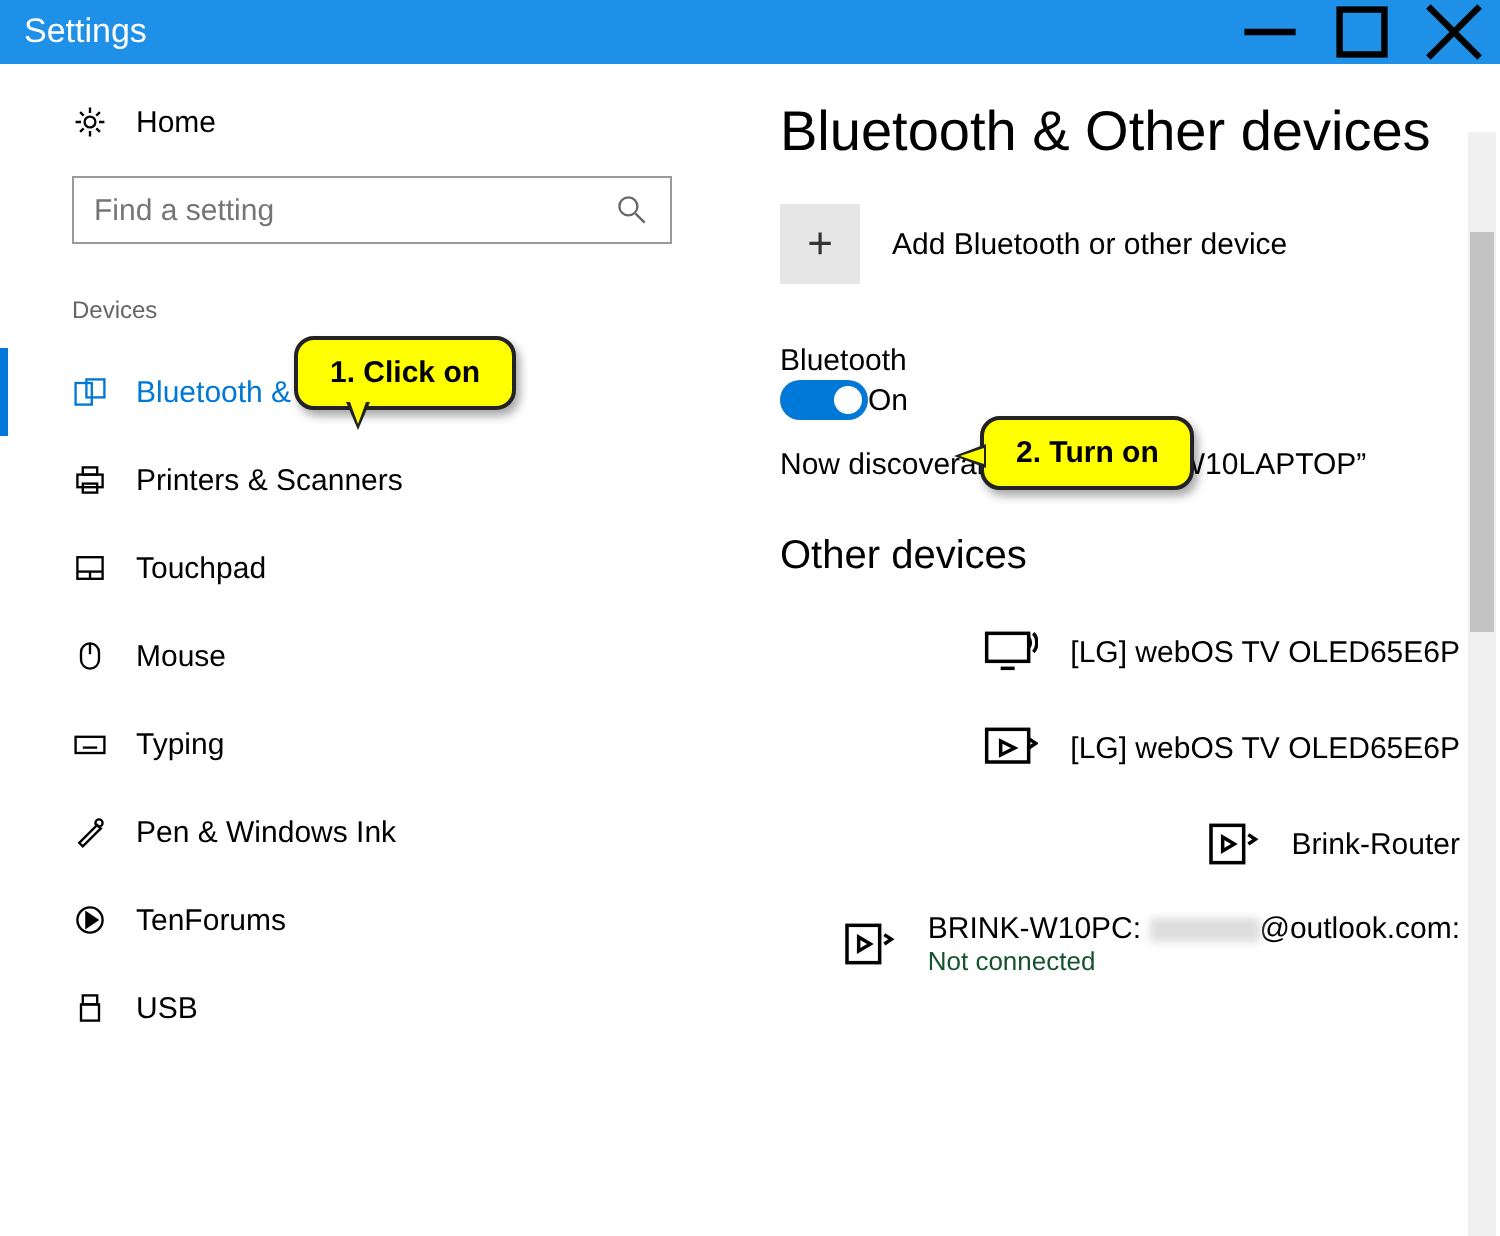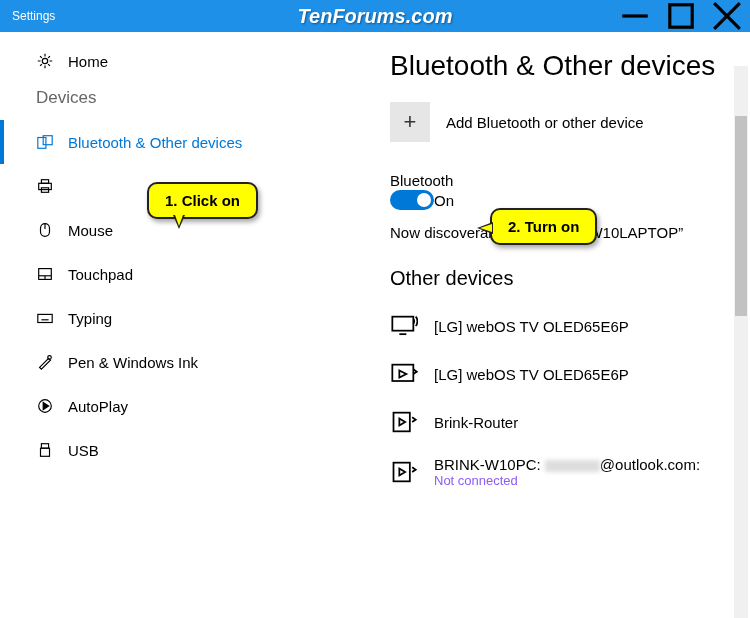--- a/index.html
+++ b/index.html
@@ -1,72 +1,71 @@
 <!DOCTYPE html>
 <html><head>
   <meta charset="utf-8">
   <style>
     * { margin: 0; padding: 0; box-sizing: border-box; font-family: "Segoe UI", Arial, sans-serif; }
     body { width: 750px; height: 618px; background: #fff; overflow: hidden; position: relative; }
     
     .titlebar { height: 32px; background: #1e90e8; display: flex; align-items: center; position: relative; }
-    .titlebar-title { color: #fff; font-size: 12px; padding-left: 12px; }
+    .titlebar-title { color: #fff; font-size: 17px; padding-left: 12px; }
     .watermark { position: absolute; left: 50%; transform: translateX(-50%); color: #fff; font-size: 20px; font-weight: bold; font-style: italic; text-shadow: 1px 1px 2px rgba(0,0,0,0.4); }
     .titlebar-controls { margin-left: auto; display: flex; }
     .titlebar-btn { width: 46px; height: 32px; display: flex; align-items: center; justify-content: center; color: #000; font-size: 11px; }
     
     .content { display: flex; height: 538px; position: relative; }
     
     .sidebar { width: 350px; padding: 20px 0 0 36px; }
     .home-row { display: flex; align-items: center; gap: 14px; font-size: 15px; margin-bottom: 18px; cursor: pointer; }
     .search-box { width: 300px; height: 34px; border: 1px solid #999; display: flex; align-items: center; padding: 0 10px; margin-bottom: 26px; }
     .search-input { flex: 1; border: none; outline: none; font-size: 15px; color: #666; }
-    .section-label { color: #666; font-size: 17px; margin-bottom: 12px; }
+    .section-label { color: #666; font-size: 12px; margin-bottom: 12px; }
     .nav-item { display: flex; align-items: center; gap: 14px; height: 44px; font-size: 15px; cursor: pointer; margin-left: -36px; padding-left: 36px; }
     .nav-item.active { color: #0078d7; border-left: 4px solid #0078d7; padding-left: 32px; }
     .nav-icon { width: 18px; height: 18px; display: flex; align-items: center; justify-content: center; }
     
     .main { flex: 1; padding: 18px 20px 0 40px; position: relative; }
     .page-title { font-size: 28px; font-weight: 400; margin-bottom: 20px; }
     .add-row { display: flex; align-items: center; gap: 16px; margin-bottom: 30px; cursor: pointer; }
     .add-box { width: 40px; height: 40px; background: #e6e6e6; display: flex; align-items: center; justify-content: center; font-size: 22px; color: #333; }
     .add-text { font-size: 15px; }
     .sub-label { font-size: 15px; margin-bottom: 1px; }
     .toggle-row { display: flex; align-items: center; gap: 0; margin-bottom: 14px; }
     .toggle { width: 44px; height: 20px; background: #0078d7; border-radius: 10px; position: relative; cursor: pointer; }
     .toggle-knob { position: absolute; right: 3px; top: 3px; width: 14px; height: 14px; background: #fff; border-radius: 50%; }
     .toggle-state { font-size: 15px; }
     .discover-text { font-size: 15px; margin-bottom: 26px; }
     .section-title { font-size: 20px; font-weight: 400; margin-bottom: 12px; }
-    .device-row { display: flex; align-items: center; gap: 16px; padding: 10px 0; cursor: pointer; }
+    .device-row { display: flex; align-items: center; gap: 16px; padding: 10px 0; cursor: pointer; justify-content: flex-end; }
     .device-icon { width: 28px; height: 28px; display: flex; align-items: center; justify-content: center; }
     .device-name { font-size: 15px; }
-    .device-status { font-size: 13px; color: #8b5cf6; }
+    .device-status { font-size: 13px; color: #14532d; }
     .blur { display: inline-block; width: 55px; height: 12px; background: #ddd; filter: blur(2px); vertical-align: middle; }
     
     .scrollbar { position: absolute; right: 2px; top: 34px; width: 14px; height: 580px; background: #f0f0f0; }
     .scrollbar-thumb { position: absolute; top: 50px; right: 1px; width: 12px; height: 200px; background: #c2c2c2; }
     
     .callout { position: absolute; background: #ffff00; border: 2px solid #222; border-radius: 10px; padding: 8px 16px; font-weight: bold; font-size: 15px; box-shadow: 2px 3px 5px rgba(0,0,0,0.35); z-index: 10; }
     .callout-tail { position: absolute; width: 0; height: 0; }
-    .c1 { top: 150px; left: 147px; }
+    .c1 { top: 136px; left: 147px; }
     .c1 .callout-tail { bottom: -12px; left: 24px; border-left: 6px solid transparent; border-right: 6px solid transparent; border-top: 14px solid #222; }
     .c1 .callout-tail::after { content: ""; position: absolute; top: -14px; left: -4px; border-left: 4px solid transparent; border-right: 4px solid transparent; border-top: 11px solid #ffff00; }
     .c2 { top: 176px; left: 490px; }
     .c2 .callout-tail { left: -15px; top: 12px; border-top: 6px solid transparent; border-bottom: 6px solid transparent; border-right: 16px solid #222; }
     .c2 .callout-tail::after { content: ""; position: absolute; left: 3px; top: -4px; border-top: 4px solid transparent; border-bottom: 4px solid transparent; border-right: 12px solid #ffff00; }
     
     svg { width: 100%; height: 100%; }
   </style>
 </head>
 <body>
 
 <div class="titlebar">
   <span class="titlebar-title">Settings</span>
-  <span class="watermark">TenForums.com</span>
   <div class="titlebar-controls">
     <div class="titlebar-btn">
         <svg viewBox="0 0 10 10">
           <line x1="1" y1="5" x2="9" y2="5" stroke="#000" stroke-width="1"></line>
         </svg>
       </div>
     <div class="titlebar-btn">
         <svg viewBox="0 0 10 10">
           <rect x="1.5" y="1.5" width="7" height="7" fill="none" stroke="#000" stroke-width="1"></rect>
         </svg>
@@ -85,58 +84,68 @@
   <div class="sidebar">
     <div class="home-row">
       <span class="nav-icon">
           <svg viewBox="0 0 20 20">
             <circle cx="10" cy="10" r="3" fill="none" stroke="#000" stroke-width="1.3"></circle>
             <path d="M10 2v3M10 15v3M2 10h3M15 10h3M4.5 4.5l2 2M13.5 13.5l2 2M15.5 4.5l-2 2M6.5 13.5l-2 2" stroke="#000" stroke-width="1.3"></path>
           </svg>
         </span>
       <span>Home</span>
     </div>
+    <div class="search-box">
+      <input class="search-input" placeholder="Find a setting" style="">
+      <span class="nav-icon">
+          <svg viewBox="0 0 20 20">
+            <circle cx="8" cy="8" r="5" fill="none" stroke="#666" stroke-width="1.3"></circle>
+            <line x1="12" y1="12" x2="17" y2="17" stroke="#666" stroke-width="1.3"></line>
+          </svg>
+        </span>
+    </div>
     <div class="section-label">Devices</div>
 
     <div class="nav-item active">
       <span class="nav-icon">
           <svg viewBox="0 0 20 20" stroke="#0078d7" fill="none" stroke-width="1.3">
             <rect x="2" y="5" width="9" height="12"></rect>
             <rect x="8" y="3" width="10" height="10"></rect>
           </svg>
         </span>
       <span>Bluetooth &amp; Other devices</span>
     </div>
     <div class="nav-item">
       <span class="nav-icon">
           <svg viewBox="0 0 20 20" stroke="#000" fill="none" stroke-width="1.3">
             <rect x="3" y="7" width="14" height="7"></rect>
             <rect x="6" y="3" width="8" height="4"></rect>
             <rect x="6" y="12" width="8" height="5"></rect>
           </svg>
         </span>
-    </div>
-    <div class="nav-item">
-      <span class="nav-icon">
-          <svg viewBox="0 0 20 20" stroke="#000" fill="none" stroke-width="1.3">
-            <rect x="5" y="3" width="10" height="14" rx="5"></rect>
-            <line x1="10" y1="3" x2="10" y2="9"></line>
-          </svg>
-        </span>
-      <span>Mouse</span>
+      <span>Printers &amp; Scanners</span>
     </div>
     <div class="nav-item">
       <span class="nav-icon">
           <svg viewBox="0 0 20 20" stroke="#000" fill="none" stroke-width="1.3">
             <rect x="3" y="4" width="14" height="12"></rect>
             <line x1="3" y1="12" x2="17" y2="12"></line>
             <line x1="10" y1="12" x2="10" y2="16"></line>
           </svg>
         </span>
       <span>Touchpad</span>
+    </div>
+    <div class="nav-item">
+      <span class="nav-icon">
+          <svg viewBox="0 0 20 20" stroke="#000" fill="none" stroke-width="1.3">
+            <rect x="5" y="3" width="10" height="14" rx="5"></rect>
+            <line x1="10" y1="3" x2="10" y2="9"></line>
+          </svg>
+        </span>
+      <span>Mouse</span>
     </div>
     <div class="nav-item">
       <span class="nav-icon">
           <svg viewBox="0 0 20 20" stroke="#000" fill="none" stroke-width="1.3">
             <rect x="2" y="6" width="16" height="9"></rect>
             <line x1="5" y1="9" x2="5" y2="9"></line>
             <line x1="8" y1="9" x2="8" y2="9"></line>
             <line x1="11" y1="9" x2="11" y2="9"></line>
             <line x1="14" y1="9" x2="14" y2="9"></line>
             <line x1="6" y1="12" x2="14" y2="12"></line>
@@ -153,21 +162,21 @@
         </span>
       <span>Pen &amp; Windows Ink</span>
     </div>
     <div class="nav-item">
       <span class="nav-icon">
           <svg viewBox="0 0 20 20" stroke="#000" fill="none" stroke-width="1.3">
             <circle cx="10" cy="10" r="7"></circle>
             <polygon points="8,6 14,10 8,14" fill="#000"></polygon>
           </svg>
         </span>
-      <span>AutoPlay</span>
+      <span>TenForums</span>
     </div>
     <div class="nav-item">
       <span class="nav-icon">
           <svg viewBox="0 0 20 20" stroke="#000" fill="none" stroke-width="1.3">
             <rect x="6" y="3" width="8" height="5"></rect>
             <rect x="5" y="8" width="10" height="9"></rect>
           </svg>
         </span>
       <span>USB</span>
     </div>

